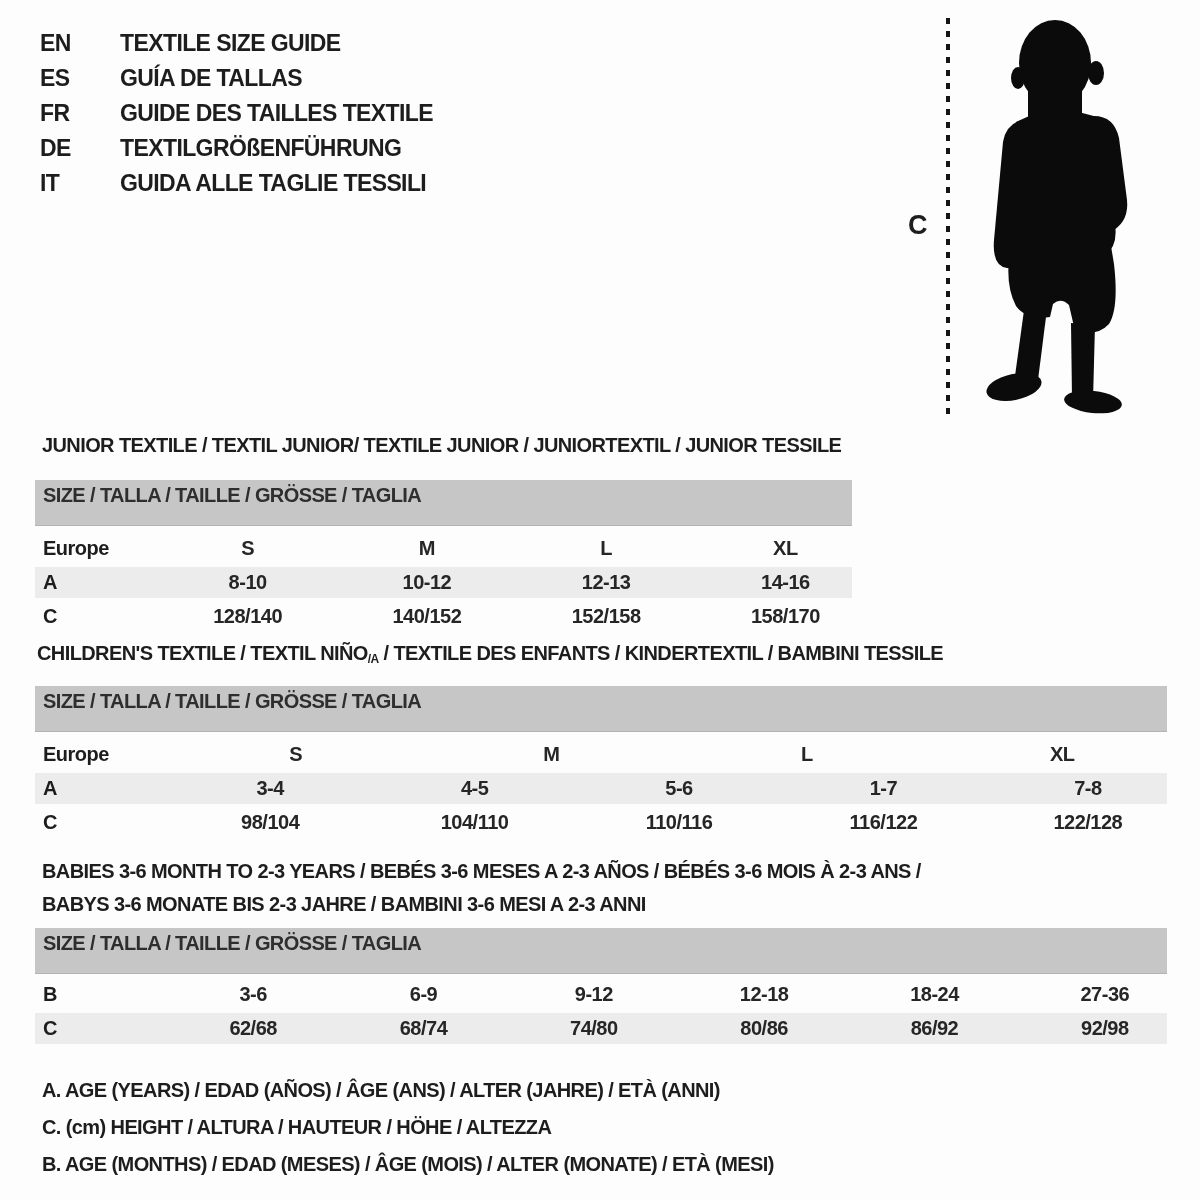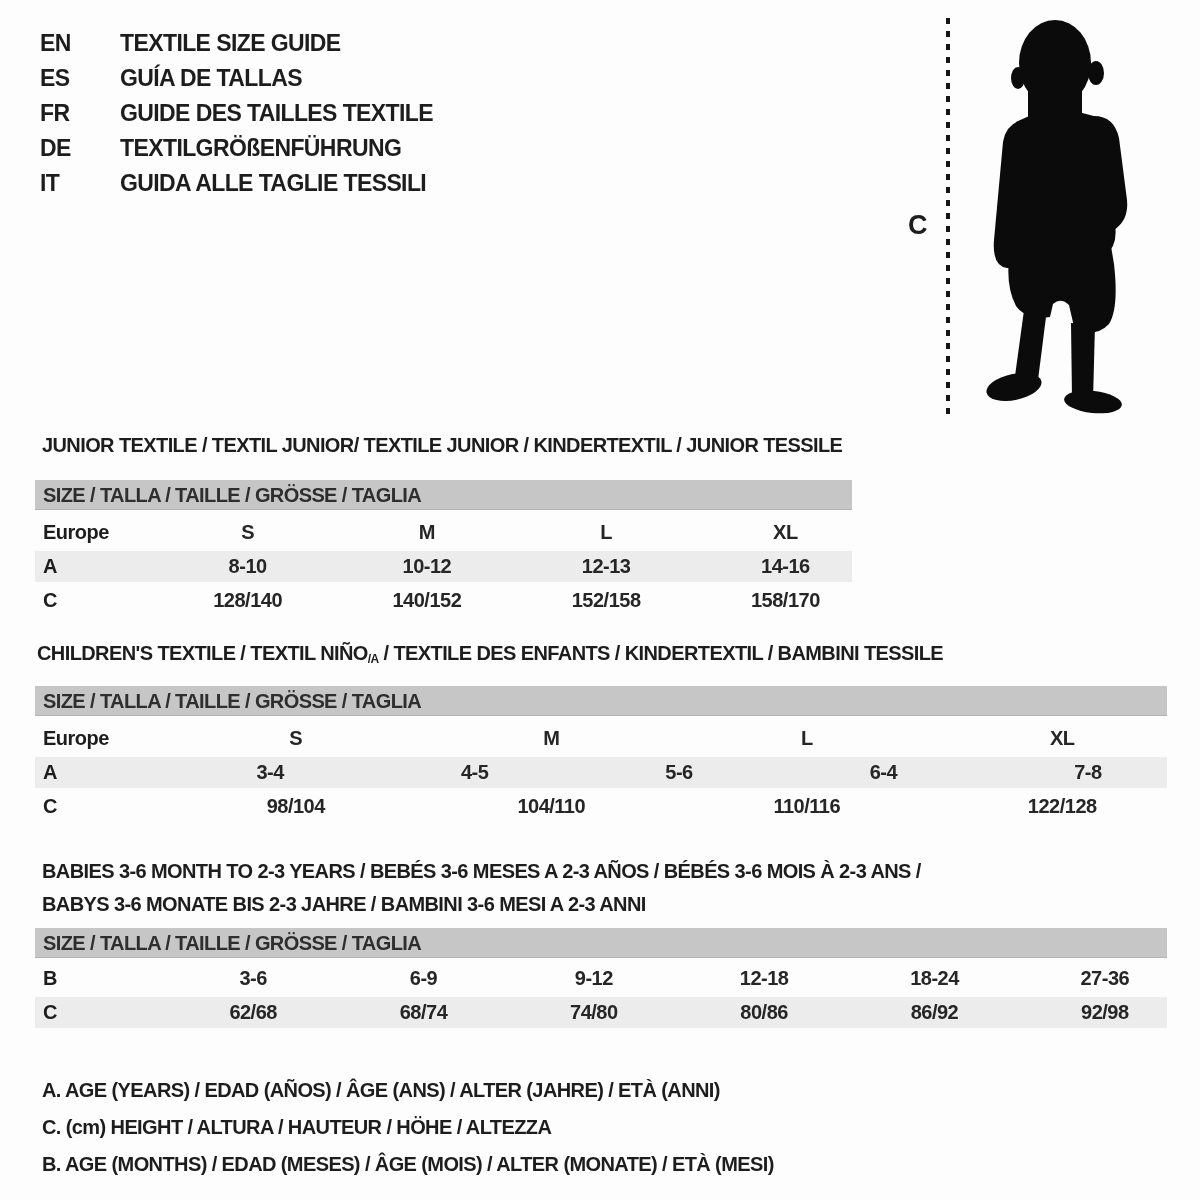--- a/index.html
+++ b/index.html
@@ -27,21 +27,21 @@
   .measure-label{left:908px;top:210px;font-size:27px;font-weight:bold;}
   .silhouette{left:968px;top:14px;}
 
   
   .sec-title{font-size:20px;font-weight:bold;letter-spacing:-0.6px;white-space:nowrap;}
   .sec-title sub{font-size:0.6em;vertical-align:-0.22em;}
 
   
   .tbl{left:35px;}
   .band{
-    background:#c6c6c6;height:30px;line-height:30px;
+    background:#c6c6c6;height:46px;line-height:30px;
     font-size:20px;font-weight:bold;letter-spacing:-0.6px;
     padding-left:8px;color:#2e2e2e;margin-bottom:6px;
     border-bottom:1px solid #b3b3b3;box-sizing:border-box;
   }
   .trow{display:flex;height:31px;line-height:31px;font-size:20px;font-weight:bold;letter-spacing:-0.5px;margin-bottom:3px;gap:46px;}
   .trow.head{height:32px;line-height:32px;}
   .trow .lbl{padding-left:8px;box-sizing:border-box;}
   .trow .cell{flex:1;text-align:center;color:#262626;}
   .stripe{background:#ececec;}
   .junior .lbl{width:100px;}
@@ -97,21 +97,21 @@
       <path d="M44,226 Q35,268 48,292 Q58,306 82,303 L85,290 Q93,283 101,291 L107,317 Q129,323 141,310 Q151,294 146,250 L142,226 Z"></path>
 
       <path d="M57,289 L79,295 L70,366 L47,362 Z"></path>
       <ellipse cx="46" cy="373" rx="28" ry="13" transform="rotate(-12 46 373)"></ellipse>
       <path d="M103,309 L127,311 L125,386 L104,384 Z"></path>
       <ellipse cx="125" cy="388" rx="29" ry="11" transform="rotate(6 125 388)"></ellipse>
     </g>
   </svg>
 </div>
 
-<div class="abs sec-title" style="left:42px;top:434px;">JUNIOR TEXTILE / TEXTIL JUNIOR/ TEXTILE JUNIOR / KINDERTEXTIL / JUNIOR TESSILE</div>
+<div class="abs sec-title" style="left:42px;top:434px;">JUNIOR TEXTILE / TEXTIL JUNIOR/ TEXTILE JUNIOR / JUNIORTEXTIL / JUNIOR TESSILE</div>
 
 <div class="abs tbl junior" style="top:480px;width:817px;">
   <div class="band">SIZE / TALLA / TAILLE / GRÖSSE / TAGLIA</div>
   <div class="trow head">
     <div class="lbl">Europe</div>
     <div class="cell">S</div>
     <div class="cell">M</div>
     <div class="cell">L</div>
     <div class="cell">XL</div>
   </div>
@@ -142,28 +142,29 @@
     <div class="cell">S</div>
     <div class="cell">M</div>
     <div class="cell">L</div>
     <div class="cell">XL</div>
   </div>
   <div class="trow stripe">
     <div class="lbl">A</div>
     <div class="cell">3-4</div>
     <div class="cell">4-5</div>
     <div class="cell">5-6</div>
-    <div class="cell">6-4</div>
+    <div class="cell">1-7</div>
     <div class="cell">7-8</div>
   </div>
   <div class="trow">
     <div class="lbl">C</div>
     <div class="cell">98/104</div>
     <div class="cell">104/110</div>
     <div class="cell">110/116</div>
+    <div class="cell">116/122</div>
     <div class="cell">122/128</div>
   </div>
 </div>
 
 <div class="abs sec-title" style="left:42px;top:855px;line-height:33px;">
   <div>BABIES 3-6 MONTH TO 2-3 YEARS / BEBÉS 3-6 MESES A 2-3 AÑOS / BÉBÉS 3-6 MOIS À 2-3 ANS /</div>
   <div>BABYS 3-6 MONATE BIS 2-3 JAHRE / BAMBINI 3-6 MESI A 2-3 ANNI</div>
 </div>
 
 <div class="abs tbl wide" style="top:928px;width:1132px;">

